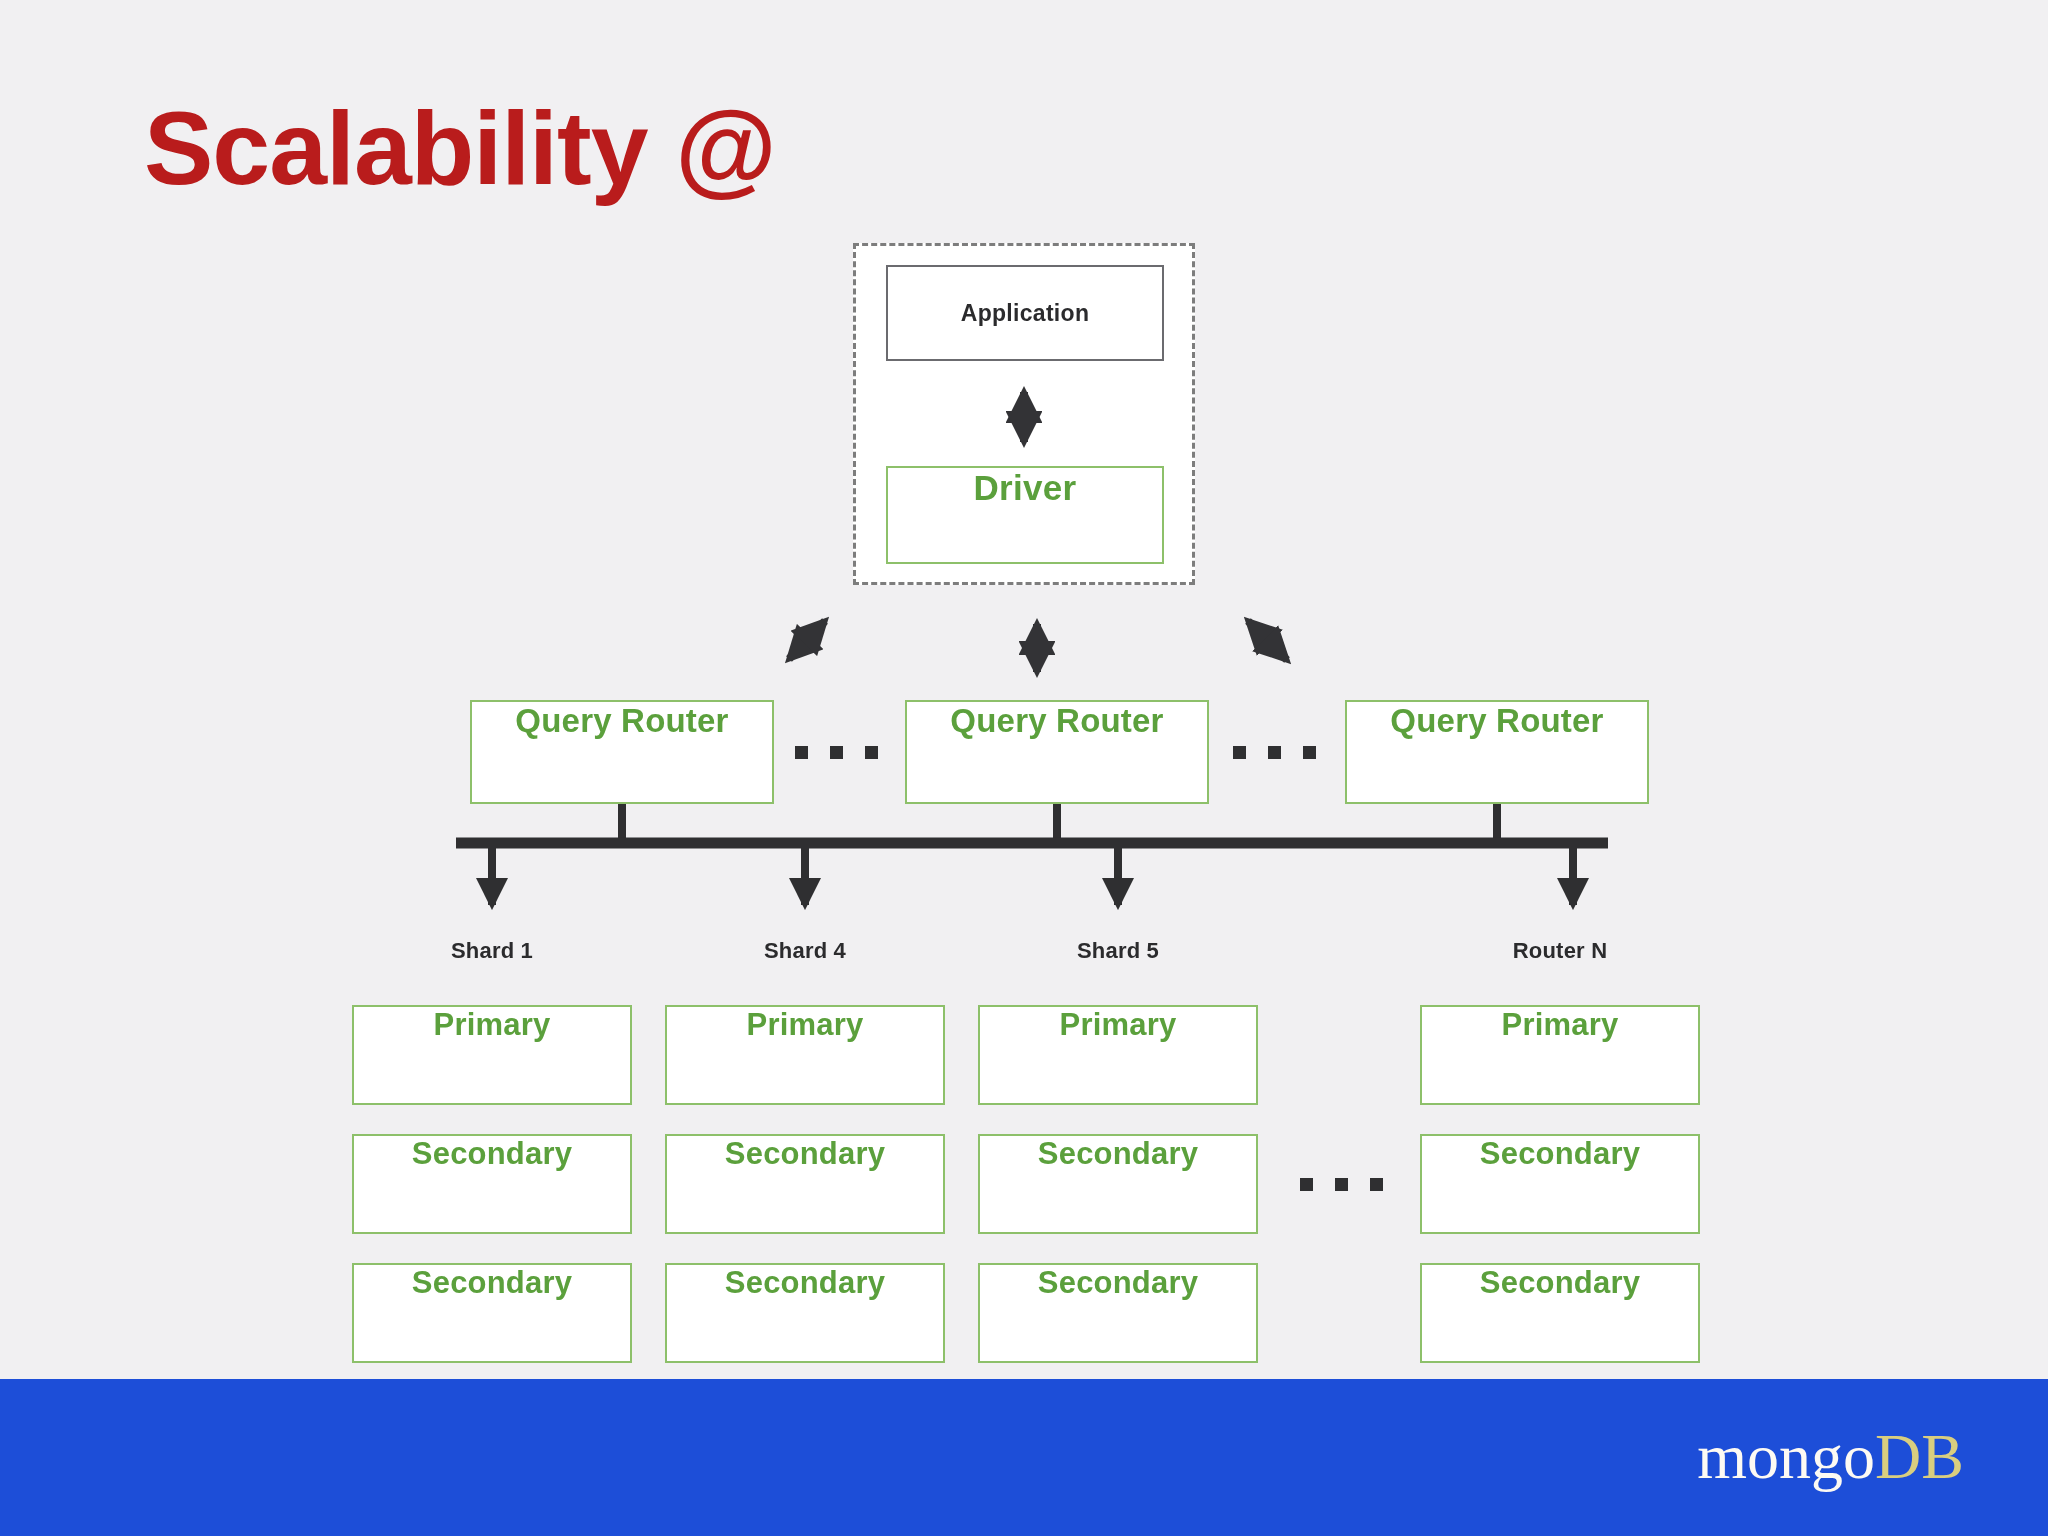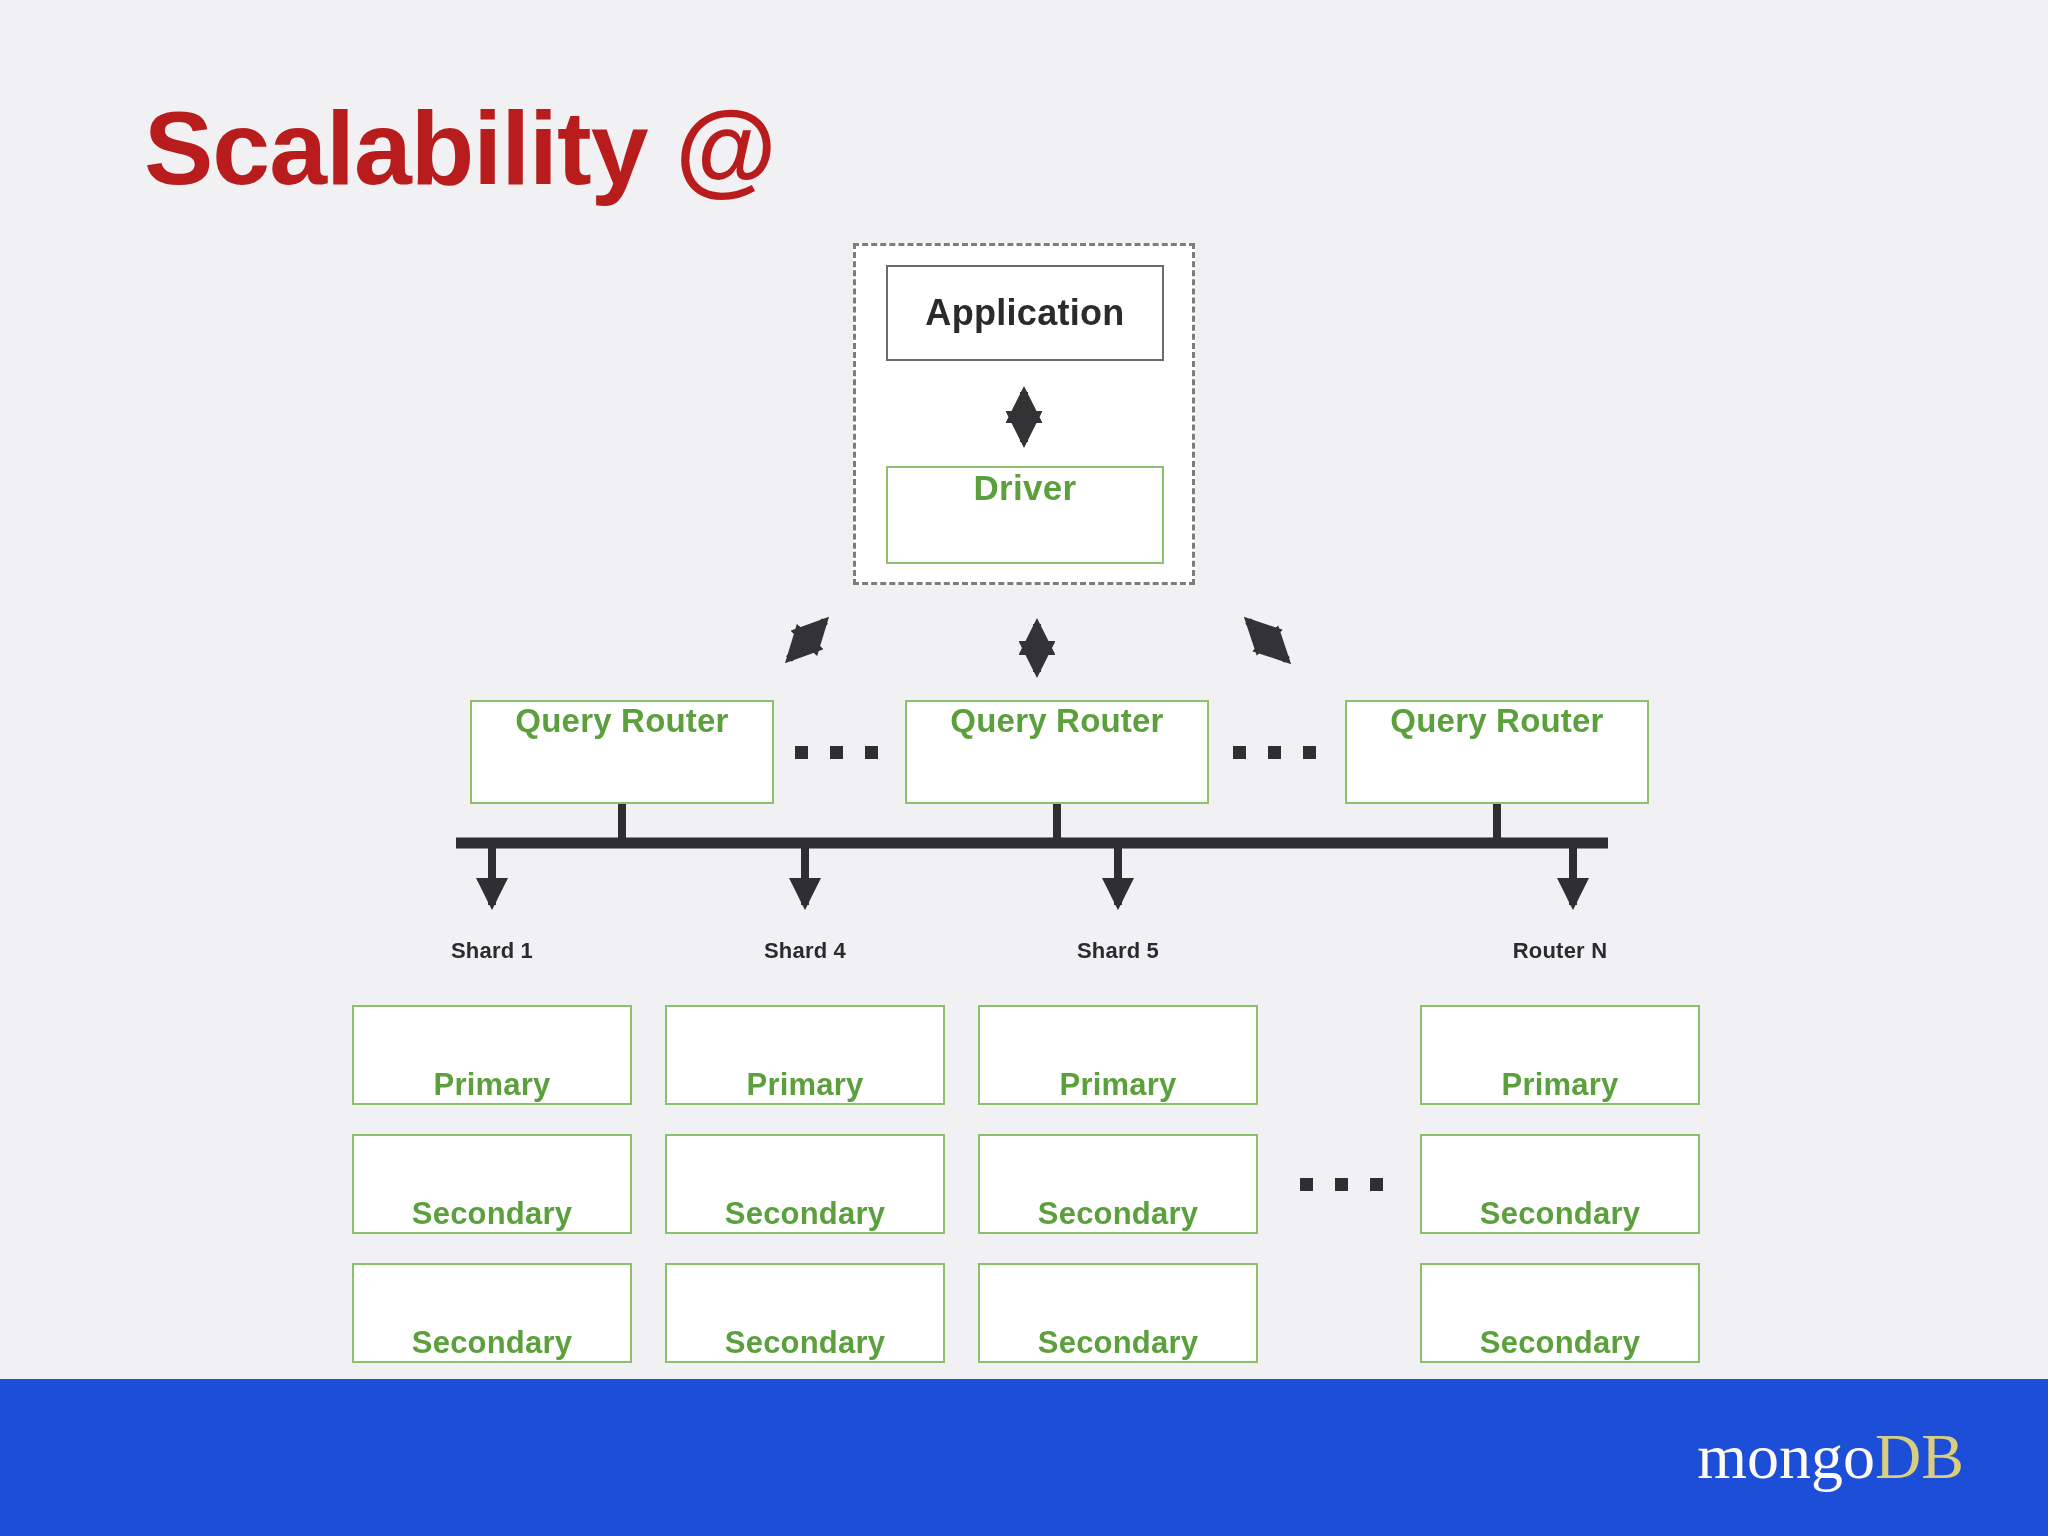--- a/index.html
+++ b/index.html
@@ -47,21 +47,21 @@
     width: 278px;
     height: 96px;
     background: #ffffff;
     border: 2px solid #6b6b6f;
     box-sizing: border-box;
     display: flex;
     align-items: center;
     justify-content: center;
   }
   #app-box .lbl {
-    font-size: 36px;
+    font-size: 23px;
     font-weight: bold;
     color: #2b2b2d;
     letter-spacing: 0.3px;
   }
   #driver-box {
     position: absolute;
     left: 886px;
     top: 466px;
     width: 278px;
     height: 98px;
@@ -146,21 +146,21 @@
 
   
   .node-box {
     position: absolute;
     width: 280px;
     height: 100px;
     background: #ffffff;
     border: 2px solid #8dc06a;
     box-sizing: border-box;
     display: flex;
-    align-items: flex-end;
+    align-items: flex-start;
     justify-content: center;
   }
   .node-box .lbl {
     font-size: 31px;
     font-weight: bold;
     color: #5ba03c;
     letter-spacing: 0.2px;
     white-space: nowrap;
   }
   .col-0 { left: 352px; }

